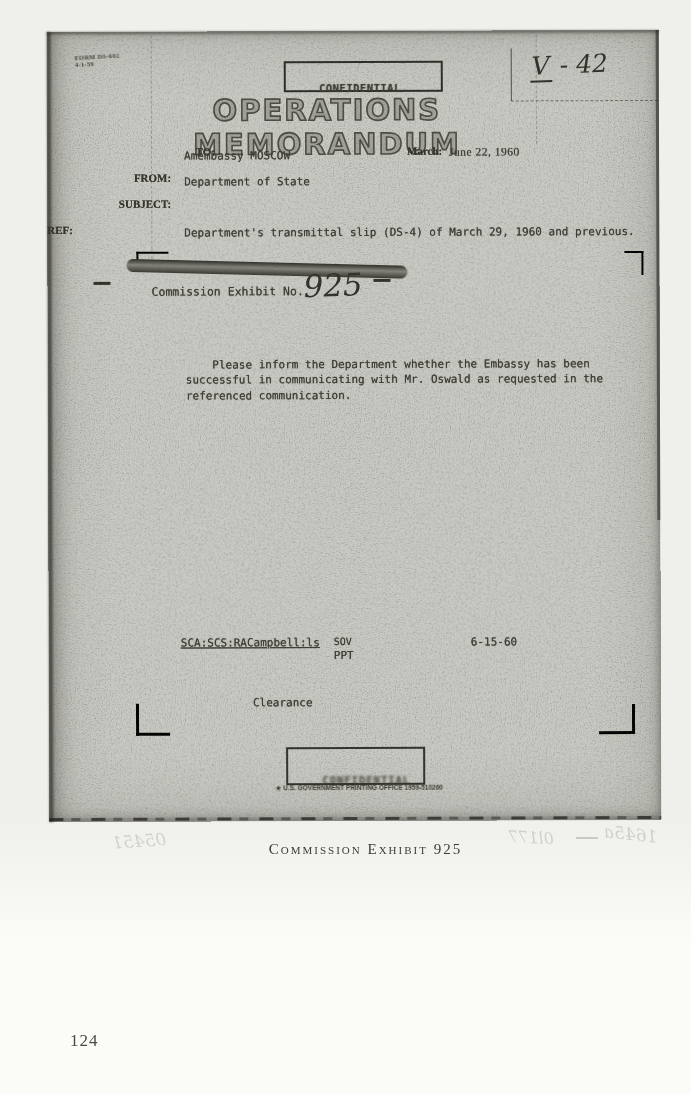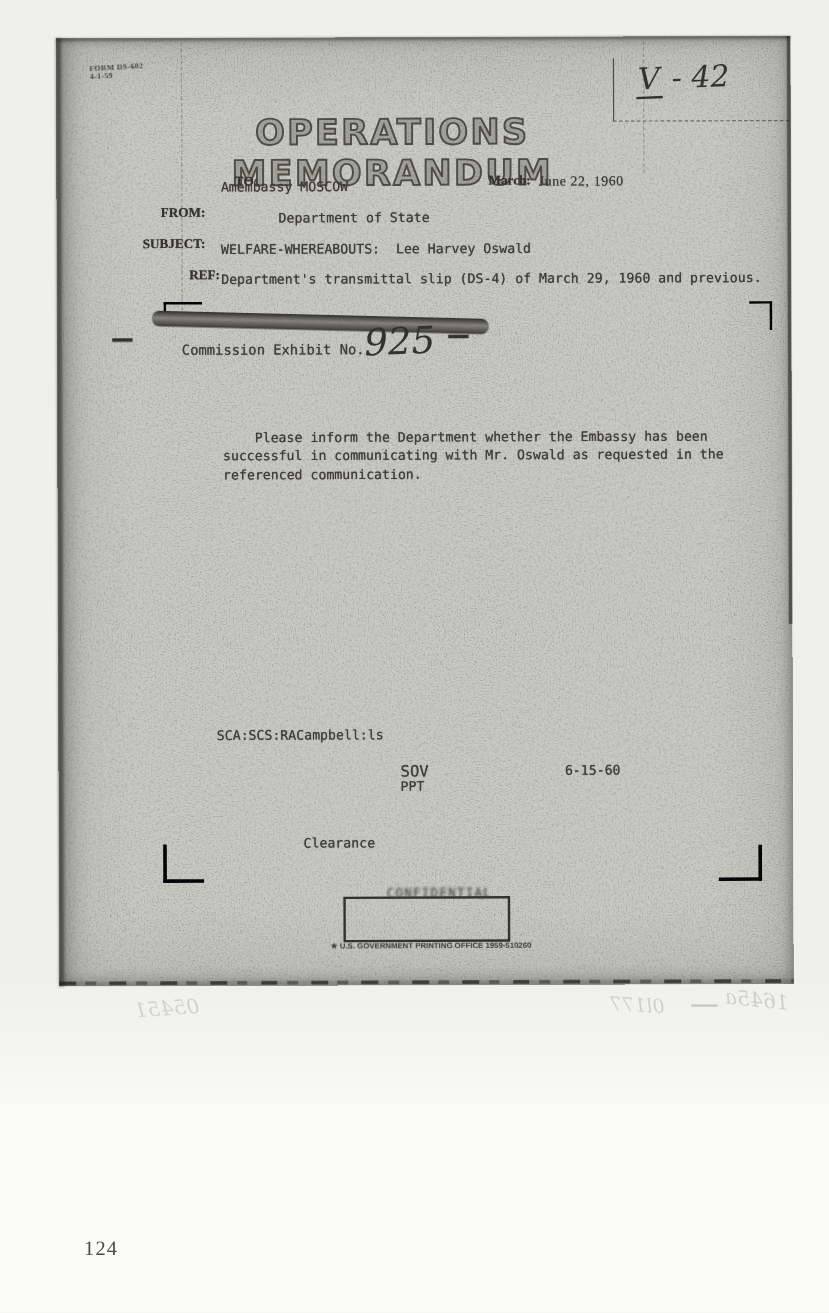--- a/index.html
+++ b/index.html
@@ -88,85 +88,88 @@
     <div class="abs edge-bottom"></div>
 
     <div class="abs fold-v" style="left:104px;top:4px;height:228px;"></div>
     <div class="abs fold-v" style="left:489px;top:4px;height:110px;"></div>
 
     <div class="abs form-no">
       <div>FORM DS-602</div>
       <div>4-1-59</div>
     </div>
 
+    <div class="abs conf-box">
+      <div class="conf-box-text mono">CONFIDENTIAL.</div>
+    </div>
 
     <div class="abs v42-box">
       <div class="v42-text hand">
         <span class="v42-v">V</span>
         <span>- 42</span>
       </div>
     </div>
 
     <div class="abs memo-title">OPERATIONS MEMORANDUM</div>
 
     <div class="abs flabel" style="left:0;width:124px;top:114px;text-align:right;margin-left:44px;">TO:</div>
     <div class="abs mono" style="left:137px;top:118px;font-size:11px;">Amembassy MOSCOW</div>
 
     <div class="abs flabel" style="left:360px;top:114px;">March:</div>
     <div class="abs mono" style="left:402px;top:115px;font-size:11.5px;letter-spacing:.5px;font-family:Liberation Serif, serif;">June 22, 1960</div>
 
     <div class="abs flabel" style="left:0;width:124px;top:140px;text-align:right;">FROM:</div>
-    <div class="abs mono" style="left:137px;top:144px;font-size:11px;margin-left:48px;">Department of State</div>
+    <div class="abs mono" style="left:137px;top:144px;font-size:11px;">Department of State</div>
 
     <div class="abs flabel" style="left:0;width:124px;top:166px;text-align:right;">SUBJECT:</div>
-    <div class="abs mono" style="left:137px;top:170px;font-size:11px;">WELFARE-WHEREABOUTS:  Lee Harvey Oswald</div>
 
-    <div class="abs flabel" style="left:12px;width:124px;top:192px;text-align:right;">REF:</div>
+    <div class="abs flabel" style="left:0;width:124px;top:192px;">REF:</div>
     <div class="abs mono" style="left:137px;top:195px;font-size:11px;">Department's transmittal slip (DS-4) of March 29, 1960 and previous.</div>
 
     <div class="abs bracket" style="left:89px;top:220px;width:30px;height:15px;border-top:2.5px solid;border-left:2.5px solid;"></div>
     <div class="abs bracket" style="left:577px;top:221px;width:17px;height:22px;border-top:2.5px solid;border-right:2.5px solid;"></div>
     <div class="abs bracket" style="left:87px;top:672px;width:31px;height:29px;border-left:3px solid;border-bottom:3px solid;"></div>
     <div class="abs bracket" style="left:550px;top:674px;width:33px;height:27px;border-right:3px solid;border-bottom:3px solid;"></div>
 
     <div class="abs bar-mark"></div>
     <div class="abs dash" style="left:46px;top:250px;width:17px;"></div>
 
     <div class="abs mono" style="left:104px;top:253px;font-size:11.5px;">Commission Exhibit No.</div>
     <div class="abs hand" style="left:256px;top:236px;font-size:31px;transform:rotate(-2deg);">925</div>
     <div class="abs dash" style="left:326px;top:248px;width:17px;"></div>
 
     <div class="abs" style="left:138px;top:326px;">
       <div class="mono body-line">    Please inform the Department whether the Embassy has been</div>
       <div class="mono body-line">successful in communicating with Mr. Oswald as requested in the</div>
       <div class="mono body-line">referenced communication.</div>
     </div>
 
-    <div class="abs mono" style="left:132px;top:575px;font-size:11px;">SCA:SCS:RACampbell:ls</div>
-    <div class="abs mono" style="left:285px;top:605px;font-size:13px;">SOV</div>
+    <div class="abs mono" style="left:132px;top:605px;font-size:11px;text-decoration:underline;">SCA:SCS:RACampbell:ls</div>
+    <div class="abs mono" style="left:285px;top:605px;font-size:10px;">SOV</div>
     <div class="abs mono" style="left:422px;top:605px;font-size:11px;">6-15-60</div>
     <div class="abs mono" style="left:204px;top:618px;font-size:11px;margin-top:47px;">Clearance</div>
     <div class="abs mono" style="left:285px;top:618px;font-size:11px;">PPT</div>
 
     <div class="abs" style="left:237px;top:716px;width:135px;height:34px;border:2.5px solid #33312c;"></div>
-    <div class="abs mono" style="left:237px;top:708px;width:160px;text-align:center;font-size:10.5px;font-weight:normal;letter-spacing:1px;filter:blur(.8px);opacity:.8;">CONFIDENTIAL</div>
+    <div class="abs mono" style="left:237px;top:743px;width:160px;text-align:center;font-size:10.5px;font-weight:bold;letter-spacing:1px;filter:blur(.8px);opacity:.8;">CONFIDENTIAL</div>
     <div class="abs" style="left:170px;top:753px;width:280px;text-align:center;font-family:'Liberation Sans',sans-serif;font-size:6.5px;font-weight:bold;color:#3c3a33;filter:blur(.4px);">
       <span>★</span>
       <span>U.S. GOVERNMENT PRINTING OFFICE 1959-510260</span>
     </div>
 
     <svg class="noise-svg" width="612" height="790">
       <filter id="speckle">
         <feTurbulence type="fractalNoise" baseFrequency="0.8" numOctaves="2" seed="11"></feTurbulence>
         <feColorMatrix type="matrix" values="0 0 0 0 0.08  0 0 0 0 0.07  0 0 0 0 0.06  0.9 0.9 0.9 0 -1.28"></feColorMatrix>
       </filter>
       <rect width="612" height="790" filter="url(#speckle)"></rect>
     </svg>
   </div>
 
   <div class="abs ghost" style="left:112px;top:831px;font-size:17px;opacity:.3;transform:scaleX(-1) rotate(4deg);">05451</div>
   <div class="abs ghost" style="left:508px;top:828px;font-size:16px;opacity:.32;transform:scaleX(-1) rotate(-3deg);">0l177</div>
   <div class="abs" style="left:576px;top:837px;width:22px;height:2px;background:#9a968a;opacity:.45;"></div>
   <div class="abs ghost" style="left:604px;top:824px;font-size:17px;opacity:.32;transform:scaleX(-1) rotate(-6deg);">1645a</div>
 
+  <div class="abs caption">Commission Exhibit 925</div>
 
   <div class="abs page-num">124</div>
 </div>
 
 </body></html>

